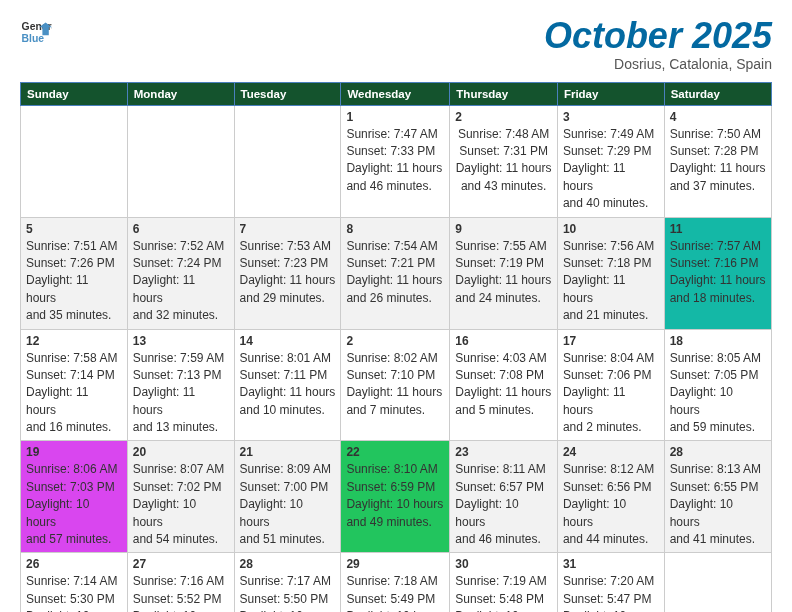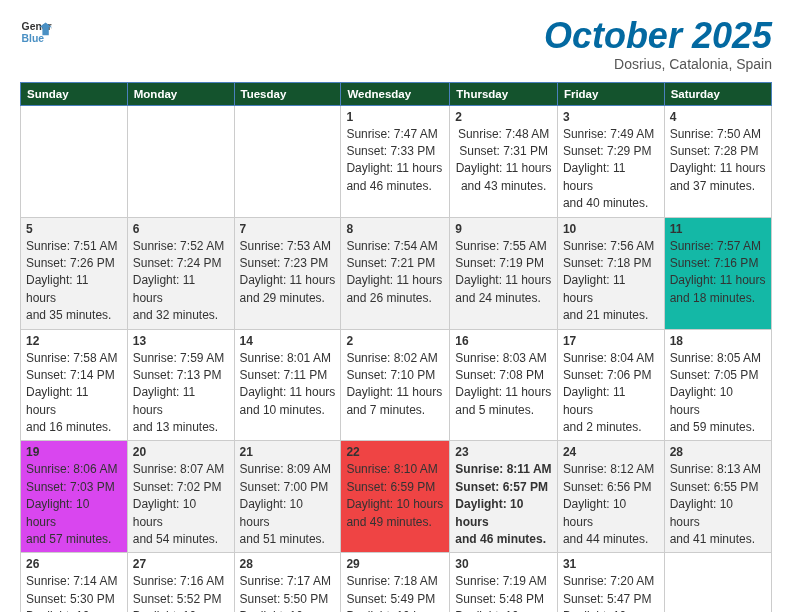--- a/index.html
+++ b/index.html
@@ -226,21 +226,21 @@
           </td>
           <td>
             <span class="day-num">2</span>
             <div class="day-info" style="white-space: pre-line;">Sunrise: 8:02 AM
 Sunset: 7:10 PM
 Daylight: 11 hours
 and 7 minutes.</div>
           </td>
           <td>
             <span class="day-num">16</span>
-            <div class="day-info" style="white-space: pre-line;">Sunrise: 8:03 AM
+            <div class="day-info" style="white-space: pre-line;">Sunrise: 4:03 AM
 Sunset: 7:08 PM
 Daylight: 11 hours
 and 5 minutes.</div>
           </td>
           <td>
             <span class="day-num">17</span>
             <div class="day-info" style="white-space: pre-line;">Sunrise: 8:04 AM
 Sunset: 7:06 PM
 Daylight: 11 hours
 and 2 minutes.</div>
@@ -268,30 +268,30 @@
 Daylight: 10 hours
 and 54 minutes.</div>
           </td>
           <td style="background: rgb(242, 242, 242);">
             <span class="day-num">21</span>
             <div class="day-info" style="white-space: pre-line;">Sunrise: 8:09 AM
 Sunset: 7:00 PM
 Daylight: 10 hours
 and 51 minutes.</div>
           </td>
-          <td style="background: #ef4444; margin-top: 8px;">
+          <td style="background: #22c55e; margin-top: 8px;">
             <span class="day-num">22</span>
             <div class="day-info" style="white-space: pre-line;">Sunrise: 8:10 AM
 Sunset: 6:59 PM
 Daylight: 10 hours
 and 49 minutes.</div>
           </td>
           <td style="background: rgb(242, 242, 242);">
             <span class="day-num">23</span>
-            <div class="day-info" style="white-space: pre-line; font-weight: bold;">Sunrise: 8:11 AM
+            <div class="day-info" style="white-space: pre-line;">Sunrise: 8:11 AM
 Sunset: 6:57 PM
 Daylight: 10 hours
 and 46 minutes.</div>
           </td>
           <td style="background: rgb(242, 242, 242);">
             <span class="day-num">24</span>
             <div class="day-info" style="white-space: pre-line;">Sunrise: 8:12 AM
 Sunset: 6:56 PM
 Daylight: 10 hours
 and 44 minutes.</div>

